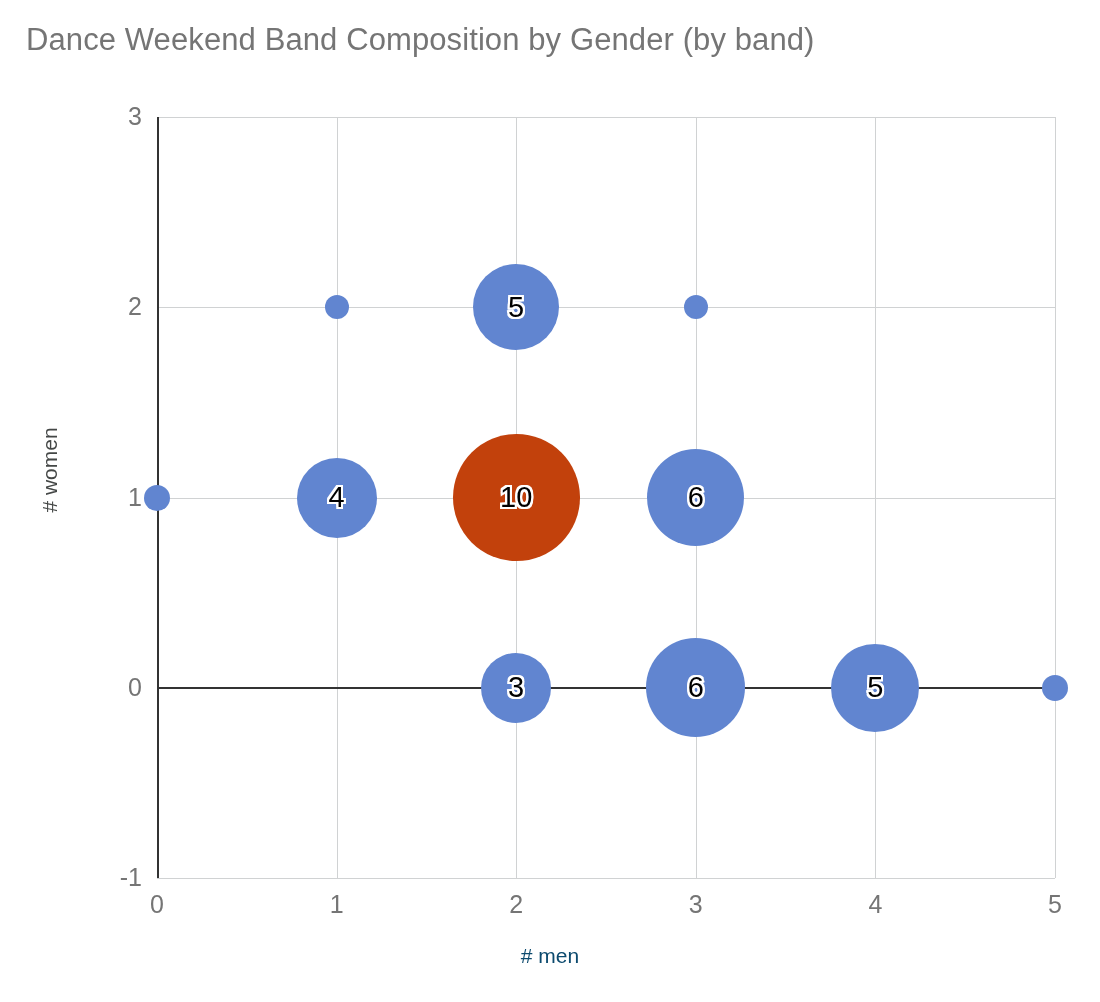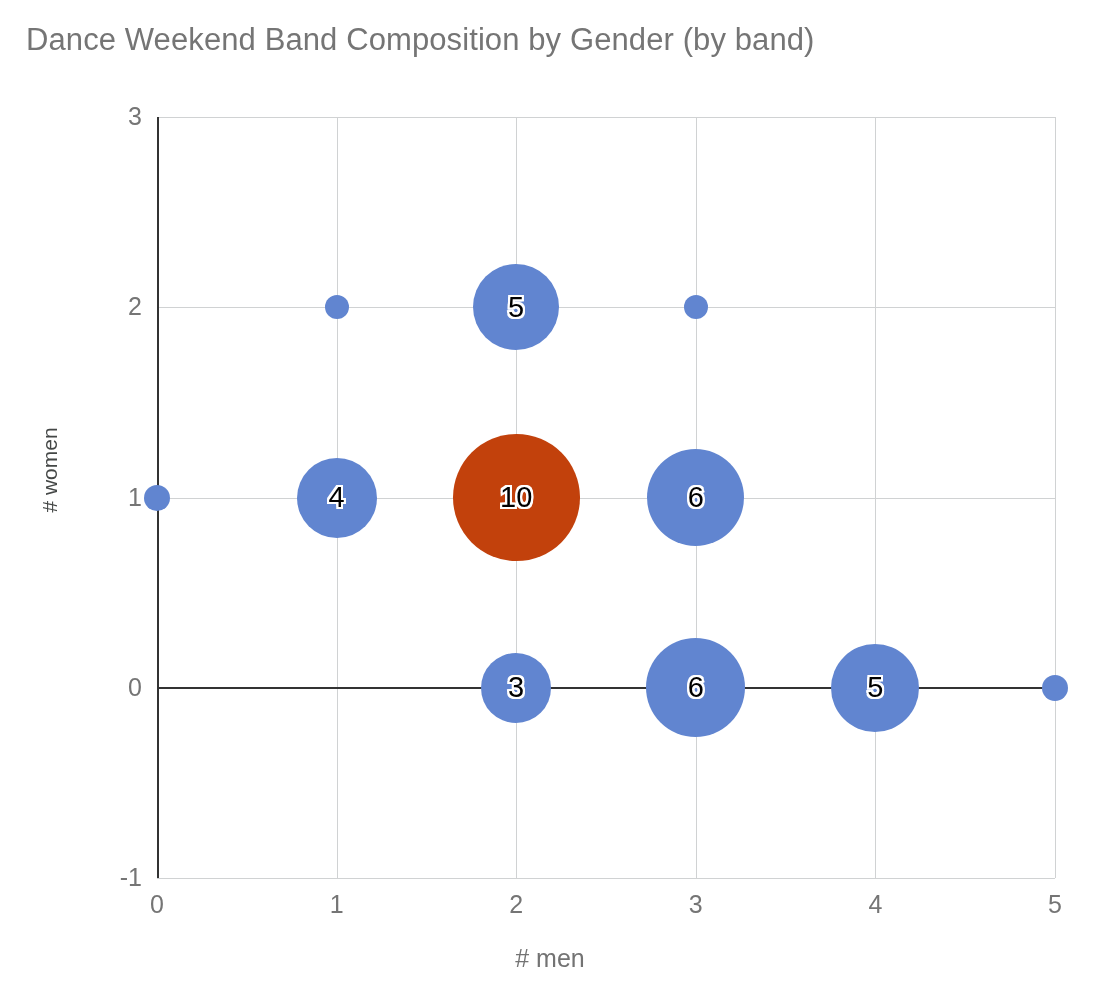--- a/index.html
+++ b/index.html
@@ -81,22 +81,22 @@
   .tick-label-x {
     text-align: center;
     width: 60px;
   }
   .axis-title-x {
     position: absolute;
     width: 100%;
     text-align: center;
     top: 944px;
     left: 0;
-    font-size: 25px;
-    color: #737373;
+    font-size: 21px;
+    color: #0c4a6e;
     font-weight: 400;
   }
   .axis-title-y {
     position: absolute;
     left: -10px;
     top: 458px;
     width: 120px;
     text-align: center;
     font-size: 21px;
     color: #444746;

